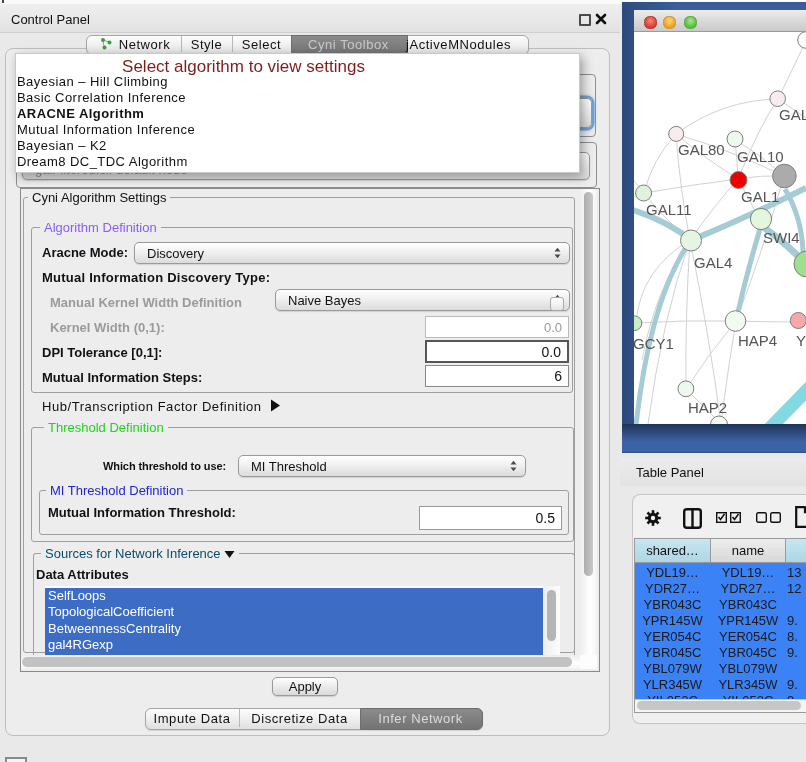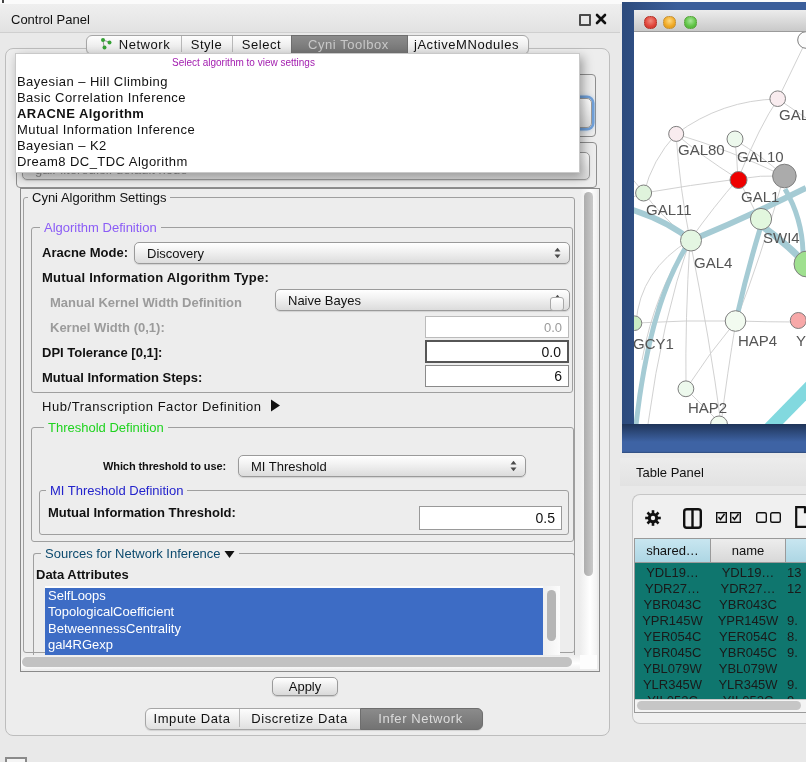--- a/index.html
+++ b/index.html
@@ -40,21 +40,21 @@
 <svg class="abs" style="left:100px;top:38px;" width="12" height="12" viewBox="0 0 12 12">
       <path d="M3 2 L9 4 M3 2 L4 9" stroke="#9C9C9C" stroke-width="1"></path>
       <circle cx="3" cy="2" r="2" fill="#35A135"></circle>
       <circle cx="9.5" cy="4.5" r="2" fill="#35A135"></circle>
       <circle cx="4.5" cy="9.5" r="2" fill="#35A135"></circle>
     </svg>
 <div class="abs lbl13" style="left:86px;top:37px;text-align:center;padding-left:22px;width:73px;letter-spacing:0.55px;">Network</div>
 <div class="abs lbl13" style="left:181px;top:37px;width:51px;text-align:center;letter-spacing:0.55px;">Style</div>
 <div class="abs lbl13" style="left:232px;top:37px;width:59px;text-align:center;letter-spacing:0.55px;">Select</div>
 <div class="abs lbl13" style="left:291px;top:37px;width:115px;text-align:center;color:#C9C9C9;letter-spacing:0.55px;">Cyni Toolbox</div>
-<div class="abs lbl13" style="left:406px;top:37px;width:121px;text-align:center;letter-spacing:0.55px;">jActiveMNodules</div>
+<div class="abs lbl13" style="left:406px;top:37px;width:121px;letter-spacing:0.55px;">jActiveMNodules</div>
 
 <div class="abs" style="left:16px;top:74px;width:578px;height:61px;border:1px solid #8E8E8E;border-radius:4px;"></div>
 <div class="abs" style="left:16px;top:142px;width:579px;height:44px;border:1px solid #8E8E8E;border-radius:4px;"></div>
 <div class="mcombo" style="left:24px;top:98px;width:566px;height:28px;box-shadow:0 0 0 2.5px #6F9FD8, 0 0 4px 2px rgba(110,160,215,0.5);"></div>
 <div class="mcombo" style="left:22px;top:152px;width:566px;height:26px;">
       <span class="ct" style="top:62%;color:#8F8F8F;">galFiltered.sif default node</span>
     </div>
 
 <div class="abs" style="left:20px;top:188px;width:578px;height:482px;border:1px solid #8A8A8A;background:#EDEDED;"></div>
 
@@ -66,21 +66,21 @@
   <span class="gtitle" style="left:8px;color:#8b5cf6;">Algorithm Definition</span>
 </div>
 <div class="abs lbl13 bold" style="left:42px;top:245px;">Aracne Mode:</div>
 <div class="mcombo" style="left:134px;top:242px;width:434px;height:20px;">
       <span class="ct">Discovery</span>
       <svg class="spin" viewBox="0 0 8 12">
         <path d="M4 0 L7.4 4.4 H0.6 Z" fill="#4A4A4A"></path>
         <path d="M4 12 L7.4 7.6 H0.6 Z" fill="#4A4A4A"></path>
       </svg>
     </div>
-<div class="abs lbl13 bold" style="left:42px;top:270px;letter-spacing:0.24px;">Mutual Information Algorithm Type:</div>
+<div class="abs lbl13 bold" style="left:42px;top:270px;letter-spacing:0.24px;">Mutual Information Discovery Type:</div>
 <div class="mcombo" style="left:275px;top:267px;width:293px;height:20px;margin-top:22px;">
       <span class="ct">Naive Bayes</span>
       <svg class="spin" viewBox="0 0 8 12">
         <path d="M4 0 L7.4 4.4 H0.6 Z" fill="#4A4A4A"></path>
         <path d="M4 12 L7.4 7.6 H0.6 Z" fill="#4A4A4A"></path>
       </svg>
     </div>
 <div class="abs lbl13 bold gray" style="left:42px;top:295px;">Manual Kernel Width Definition</div>
 <div class="abs" style="left:550px;top:297px;width:12px;height:12px;border:1px solid #A8A8A8;border-radius:3px;background:linear-gradient(#FFFFFF,#E6E6E6);"></div>
 <div class="abs lbl13 bold gray" style="left:42px;top:320px;">Kernel Width (0,1):</div>
@@ -135,21 +135,21 @@
   <div class="abs" style="left:502px;top:4px;width:9px;height:51px;background:#B5B5B5;border-radius:4.5px;"></div>
 </div>
 
 <div class="abs" style="left:580px;top:189px;width:17px;height:466px;background:linear-gradient(to right,#EDEDED,#FFFFFF 60%,#F2F2F2);"></div>
 <div class="abs" style="left:584px;top:192px;width:9px;height:384px;background:linear-gradient(to right,#ADADAD,#C9C9C9);border-radius:4.5px;"></div>
 <div class="abs" style="left:21px;top:655px;width:559px;height:14px;background:linear-gradient(#EDEDED,#FFFFFF 60%,#F2F2F2);"></div>
 <div class="abs" style="left:22px;top:657px;width:550px;height:10px;background:#C2C2C2;border-radius:5px;"></div>
 <div class="abs" style="left:580px;top:655px;width:17px;height:14px;background:#FDFDFD;"></div>
 
 <div class="abs" style="left:15px;top:53px;width:563px;height:118px;background:#fff;border:1px solid #C9C9C9;box-shadow:3px 4px 10px rgba(0,0,0,0.35);"></div>
-<div class="abs" style="left:15px;top:57px;width:457px;text-align:center;font-size:10px;color:#a21caf;">Select algorithm to view settings</div>
+<div class="abs" style="left:15px;top:57px;width:457px;text-align:center;font-size:17px;color:#7f1d1d;">Select algorithm to view settings</div>
 <div class="abs" style="left:17px;top:74px;font-size:13px;color:#111;line-height:16px;letter-spacing:0.45px;">
 Bayesian – Hill Climbing<br>
 Basic Correlation Inference<br>
 <b>ARACNE Algorithm</b><br>
 Mutual Information Inference<br>
 Bayesian – K2<br>
 Dream8 DC_TDC Algorithm
 </div>
 
 <div class="abs" style="left:272px;top:677px;width:64px;height:17px;border:1px solid #9A9A9A;border-radius:5px;background:linear-gradient(#FFFFFF,#EDEDED 45%,#D9D9D9);box-shadow:0 1px 1px rgba(0,0,0,0.15);text-align:center;font-size:13px;color:#111;line-height:17px;">Apply</div>
@@ -274,21 +274,21 @@
     </svg>
 <svg class="abs" style="left:756px;top:512px;" width="26" height="11" viewBox="0 0 26 11">
       <rect x="0.7" y="0.7" width="9.6" height="9.6" rx="1.5" fill="none" stroke="#111" stroke-width="1.4"></rect>
       <rect x="14.7" y="0.7" width="9.6" height="9.6" rx="1.5" fill="none" stroke="#111" stroke-width="1.4"></rect>
     </svg>
 <svg class="abs" style="left:795px;top:506px;" width="16" height="22" viewBox="0 0 16 22">
       <path d="M1.2 1.2 H10 L15 6.2 V20.8 H1.2 Z" fill="none" stroke="#111" stroke-width="2.2"></path>
       <path d="M10 1.2 V6.2 H15" fill="none" stroke="#111" stroke-width="2.2"></path>
     </svg>
 
-<div class="abs" style="left:634px;top:538px;width:172px;height:173px;background:#0f766e;border:1px solid #9A9A9A;border-right:none;overflow:hidden;">
+<div class="abs" style="left:634px;top:538px;width:172px;height:173px;background:#3b82f6;border:1px solid #9A9A9A;border-right:none;overflow:hidden;">
   <div class="abs" style="left:0;top:0;width:75px;height:23px;background:linear-gradient(#C8E6F0,#ADD6E4);border-right:1px solid #9A9A9A;border-bottom:1px solid #9A9A9A;text-align:center;font-size:13px;line-height:23px;color:#111;">shared…</div>
   <div class="abs" style="left:76px;top:0;width:74px;height:23px;background:linear-gradient(#EDEDED,#D8D8D8);border-right:1px solid #9A9A9A;border-bottom:1px solid #9A9A9A;text-align:center;font-size:13px;line-height:23px;color:#111;">name</div>
   <div class="abs" style="left:151px;top:0;width:21px;height:23px;background:linear-gradient(#C8E6F0,#ADD6E4);border-bottom:1px solid #9A9A9A;"></div>
   <div class="abs" style="left:0;top:26px;width:75px;text-align:center;font-size:13px;line-height:16px;color:#1A1A1A;">YDL19…<br>YDR27…<br>YBR043C<br>YPR145W<br>YER054C<br>YBR045C<br>YBL079W<br>YLR345W<br>YIL052C</div>
   <div class="abs" style="left:76px;top:26px;width:74px;text-align:center;font-size:13px;line-height:16px;color:#1A1A1A;">YDL19…<br>YDR27…<br>YBR043C<br>YPR145W<br>YER054C<br>YBR045C<br>YBL079W<br>YLR345W<br>YIL052C</div>
   <div class="abs" style="left:152px;top:26px;width:30px;text-align:left;font-size:13px;line-height:16px;color:#1A1A1A;">13<br>12<br>&nbsp;<br>9.<br>8.<br>9.<br>&nbsp;<br>9.<br>9.</div>
   <div class="abs" style="left:0;top:160px;width:172px;height:13px;background:#F4F4F4;border-top:1px solid #C9C9C9;"></div>
   <div class="abs" style="left:2px;top:162px;width:164px;height:9px;background:#C6C6C6;border-radius:4.5px;"></div>
 </div>
 

